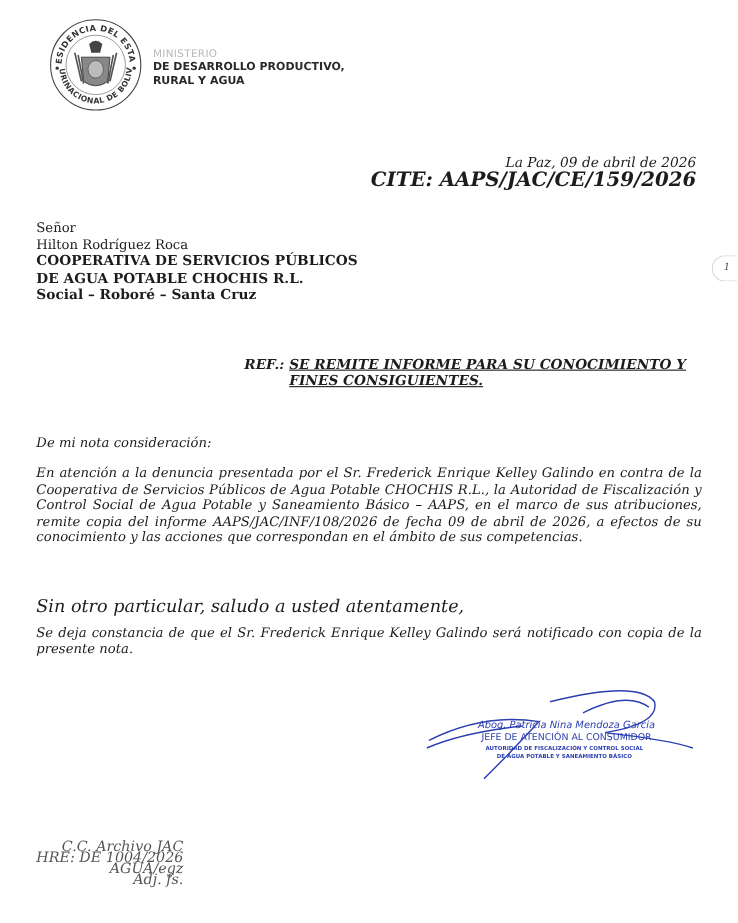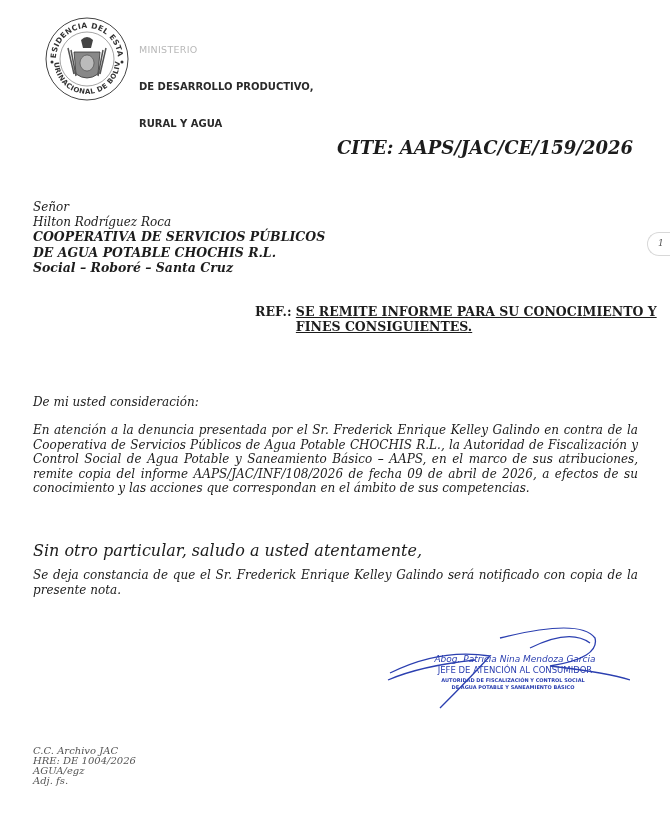--- a/index.html
+++ b/index.html
@@ -2,36 +2,36 @@
 <html><head>
 <meta charset="utf-8">
 <style>
   html, body { margin: 0; padding: 0; background: #ffffff; }
   body { width: 671px; height: 839px; position: relative; overflow: hidden;
          font-family: "DejaVu Serif", serif; color: #1c1c1c; }
   .abs { position: absolute; }
   .seal { left: 44px; top: 16px; width: 86px; height: 86px; }
   .ministry { left: 139px; top: 44px; font-family: "DejaVu Sans", sans-serif; font-size: 10px; line-height: 12px; }
   .ministry .m1 { color: #b8b8b8; letter-spacing: 0.3px; font-size: 9.5px; }
-  .ministry .m2, .ministry .m3 { font-weight: bold; color: #2a2a2a; margin-top: 25px; }
+  .ministry .m2, .ministry .m3 { font-weight: bold; color: #2a2a2a; }
   .dateblock { right: 38px; top: 140px; text-align: right; font-size: 12.5px; line-height: 16px; font-style: italic; }
   .dateblock .cite { font-weight: bold; font-size: 18px; }
-  .addressee { left: 33px; top: 200px; font-size: 12px; line-height: 14.5px; font-style: italic; }
+  .addressee { left: 33px; top: 200px; font-size: 12px; line-height: 14.5px; }
   .addressee .bold { font-weight: bold; font-size: 12.5px; line-height: 15.5px; }
-  .ref { left: 222px; top: 304px; font-weight: bold; font-size: 12.5px; line-height: 15px; margin-left: 33px; }
+  .ref { left: 222px; top: 323px; font-style: italic; font-weight: bold; font-size: 12.5px; line-height: 15px; }
   .ref .refbody { display: inline-block; vertical-align: top; text-decoration: underline; }
   .greeting { left: 33px; top: 395px; font-style: italic; font-size: 12px; }
   .para { left: 33px; width: 605px; font-style: italic; font-size: 12px; line-height: 14.5px; text-align: justify; }
   .p1 { top: 423px; font-style: italic; }
   .p2 { top: 552px; margin-top: 16px; }
   .closing { left: 33px; top: 541px; font-style: italic; font-size: 16px; }
   .page-marker { left: 647px; top: 232px; width: 22px; height: 22px; border: 1px solid #d8d8d8; border-right: none; border-radius: 12px 0 0 12px; font-size: 9px; font-style: italic; color: #555; }
   .page-marker span { position: absolute; left: 10px; top: 5px; }
   .signature { left: 380px; top: 618px; width: 250px; height: 100px; }
-  .footer { left: 33px; top: 746px; font-style: italic; font-size: 10px; line-height: 10px; color: #555; }
+  .footer { left: 33px; top: 766px; font-style: italic; font-size: 13px; line-height: 10px; color: #555; text-align: right; }
 </style>
 </head>
 <body>
 
 <div class="abs seal">
   <svg width="86" height="86" viewBox="0 0 86 86">
     <defs>
       <path id="topArc" d="M 12 43 A 31 31 0 0 1 74 43"></path>
       <path id="botArc" d="M 10 45 A 33 33 0 0 0 76 45"></path>
     </defs>
@@ -52,20 +52,21 @@
   </svg>
 </div>
 
 <div class="abs ministry">
   <div class="m1">MINISTERIO</div>
   <div class="m2">DE DESARROLLO PRODUCTIVO,</div>
   <div class="m3">RURAL Y AGUA</div>
 </div>
 
 <div class="abs dateblock">
+  <div>La Paz, 09 de abril de 2026</div>
   <div class="cite">CITE: AAPS/JAC/CE/159/2026</div>
 </div>
 
 <div class="abs page-marker">
   <span>1</span>
 </div>
 
 <div class="abs addressee">
   <div>Señor</div>
   <div>Hilton Rodríguez Roca</div>
@@ -75,21 +76,21 @@
 </div>
 
 <div class="abs ref">
   <span>REF.:</span>
   <span class="refbody">
     <span>SE REMITE INFORME PARA SU CONOCIMIENTO Y</span><br>
     <span>FINES CONSIGUIENTES</span><span>.</span>
   </span>
 </div>
 
-<div class="abs greeting">De mi usted consideración:</div>
+<div class="abs greeting">De mi nota consideración:</div>
 <div class="abs para p1">En atención a la denuncia presentada por el Sr. Frederick Enrique Kelley Galindo en contra de la Cooperativa de Servicios Públicos de Agua Potable CHOCHIS R.L., la Autoridad de Fiscalización y Control Social de Agua Potable y Saneamiento Básico – AAPS, en el marco de sus atribuciones, remite copia del informe AAPS/JAC/INF/108/2026 de fecha 09 de abril de 2026, a efectos de su conocimiento y  las acciones que correspondan en el ámbito de sus competencias.</div>
 <div class="abs para p2">Se deja constancia de que el Sr. Frederick Enrique Kelley Galindo será notificado con copia de la presente nota.</div>
 <div class="abs closing">Sin otro particular, saludo a usted atentamente,</div>
 
 <div class="abs signature">
   <svg width="250" height="100" viewBox="0 0 250 100">
     <g fill="none" stroke="#2b3fb0" stroke-width="1.3">
       <path d="M10 55 Q60 30 110 38 Q90 60 60 90"></path>
       <path d="M120 20 Q200 0 215 20 Q220 40 170 48 Q230 55 250 62"></path>
       <path d="M8 62 Q40 48 95 42"></path>

